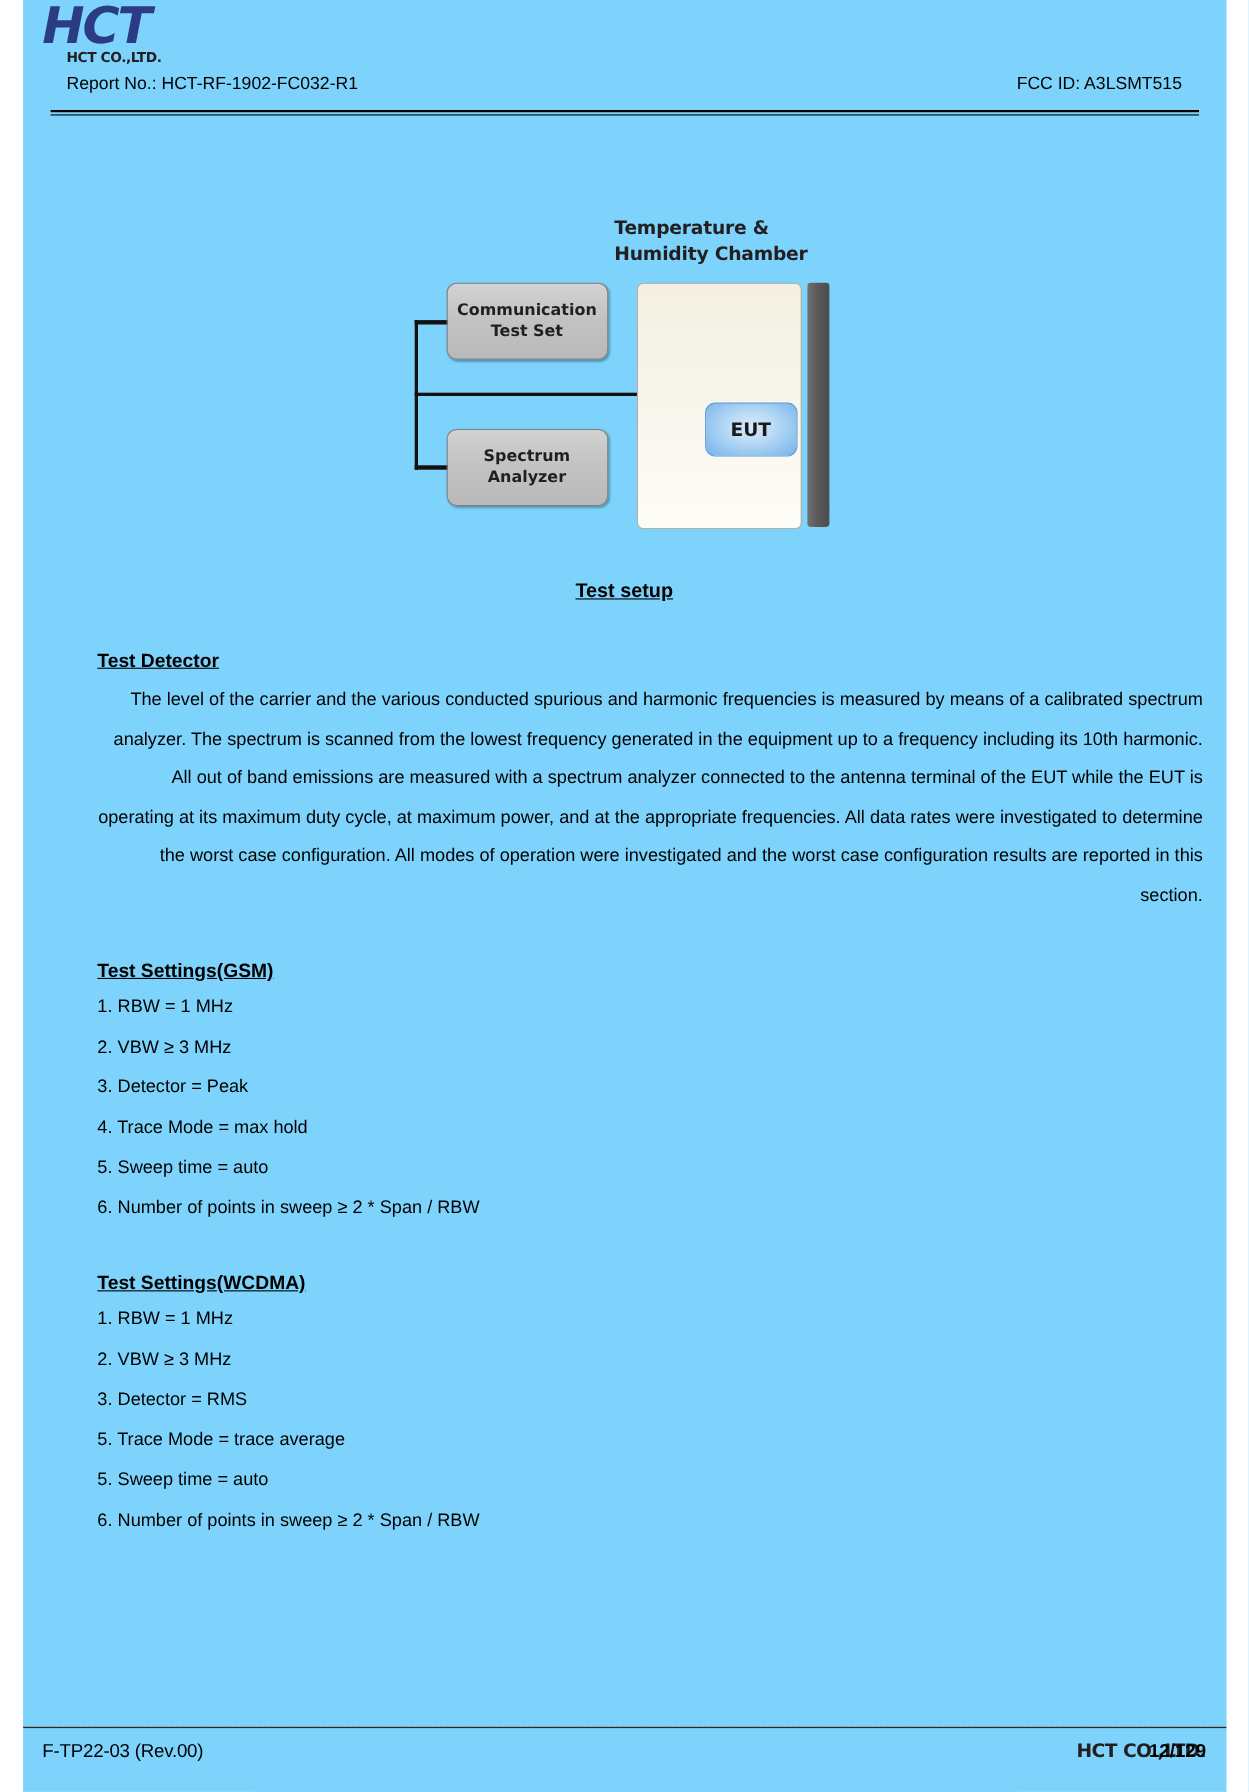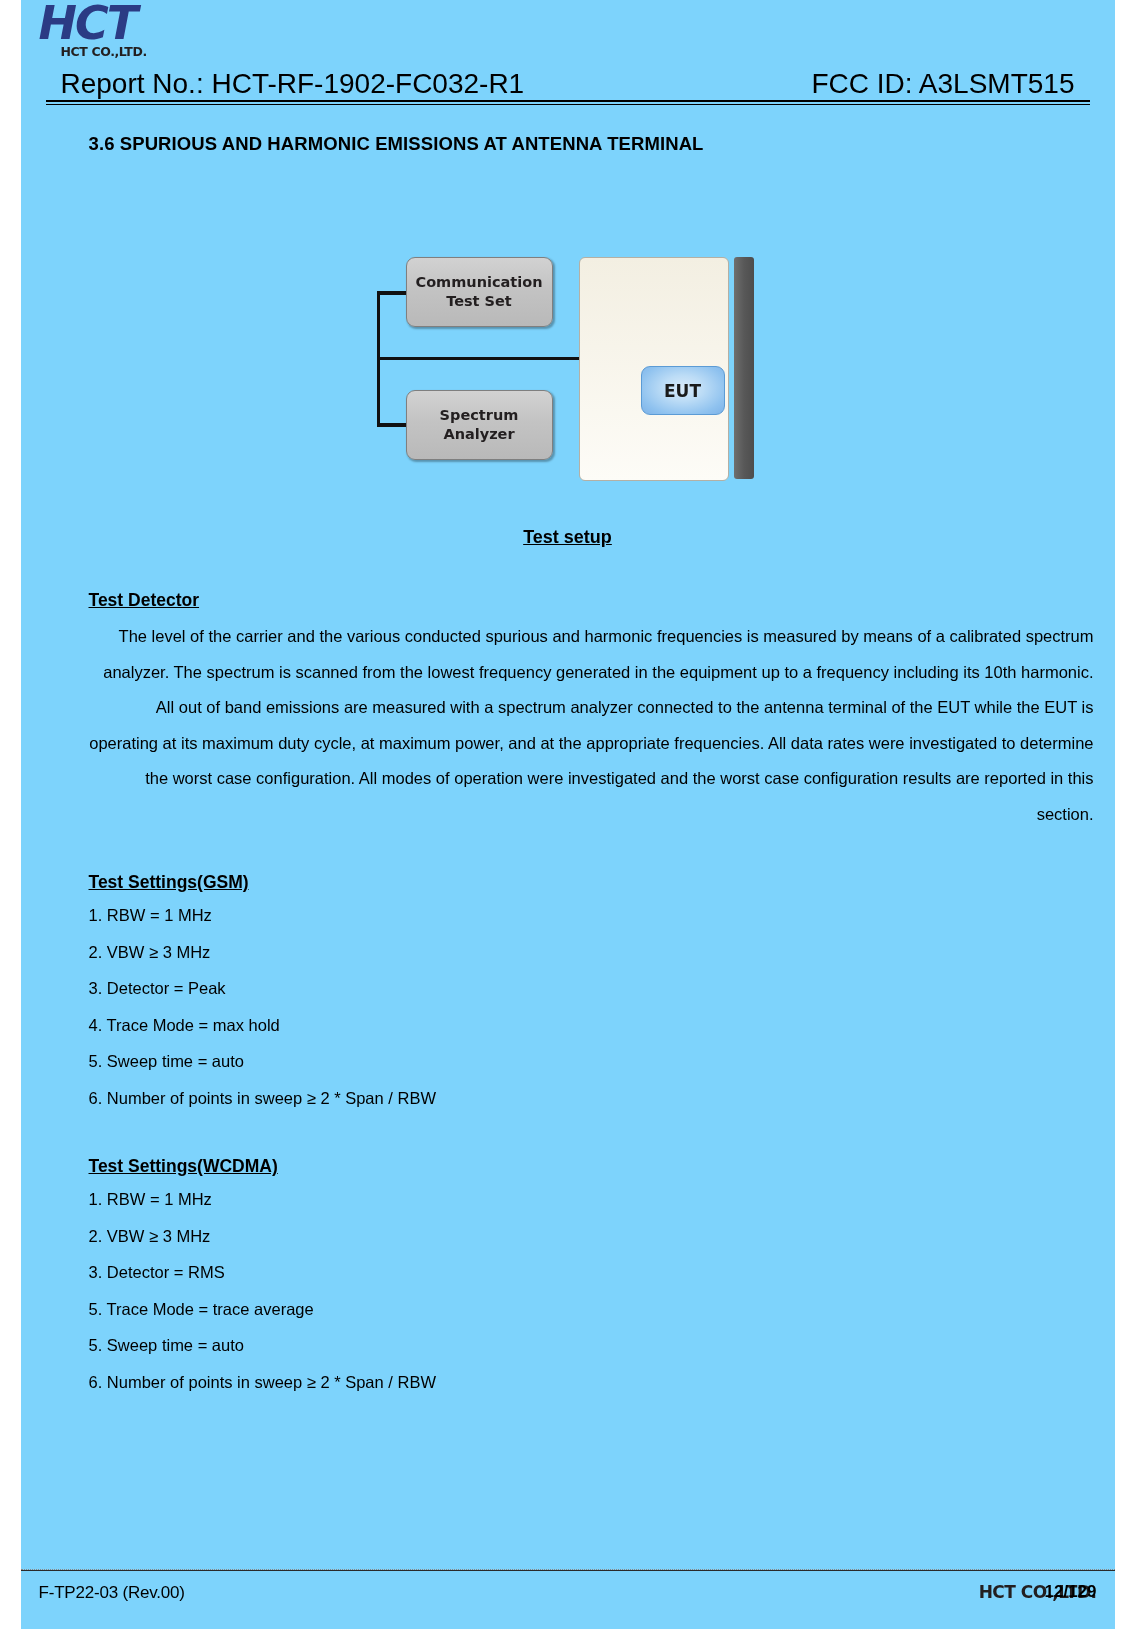--- a/index.html
+++ b/index.html
@@ -50,21 +50,21 @@
   }
 
   .header-row {
     position: absolute;
     left: 40px;
     right: 40px;
     top: 68px;
     display: flex;
     justify-content: space-between;
     align-items: baseline;
-    font-size: 28px;
+    font-size: 16px;
     font-weight: normal;
   }
   .hdr-left { white-space: nowrap; }
   .hdr-right { white-space: nowrap; }
 
   .header-rule {
     position: absolute;
     left: 25px;
     right: 25px;
     top: 100px;
@@ -258,23 +258,23 @@
     <span class="logo-mark">HCT</span>
     <span class="logo-sub">HCT CO.,LTD.</span>
   </div>
 
   <div class="header-row">
     <div class="hdr-left">Report No.: HCT-RF-1902-FC032-R1</div>
     <div class="hdr-right">FCC ID: A3LSMT515</div>
   </div>
   <div class="header-rule"></div>
 
-  <div class="section-title">3.6 SPURIOUS AND HARMONIC EMISSIONS AT ANTENNA TERMINAL</div>
 
   <div class="diagram">
+    <div class="chamber-label">Temperature &amp; Humidity Chamber</div>
 
     <div class="wire" id="wire-vert"></div>
     <div class="wire" id="wire-top"></div>
     <div class="wire" id="wire-bottom"></div>
     <div class="wire" id="wire-main"></div>
 
     <div class="instr-box" id="box-comm">Communication Test Set</div>
     <div class="instr-box" id="box-spec">Spectrum Analyzer</div>
 
     <div class="chamber-outer"></div>

